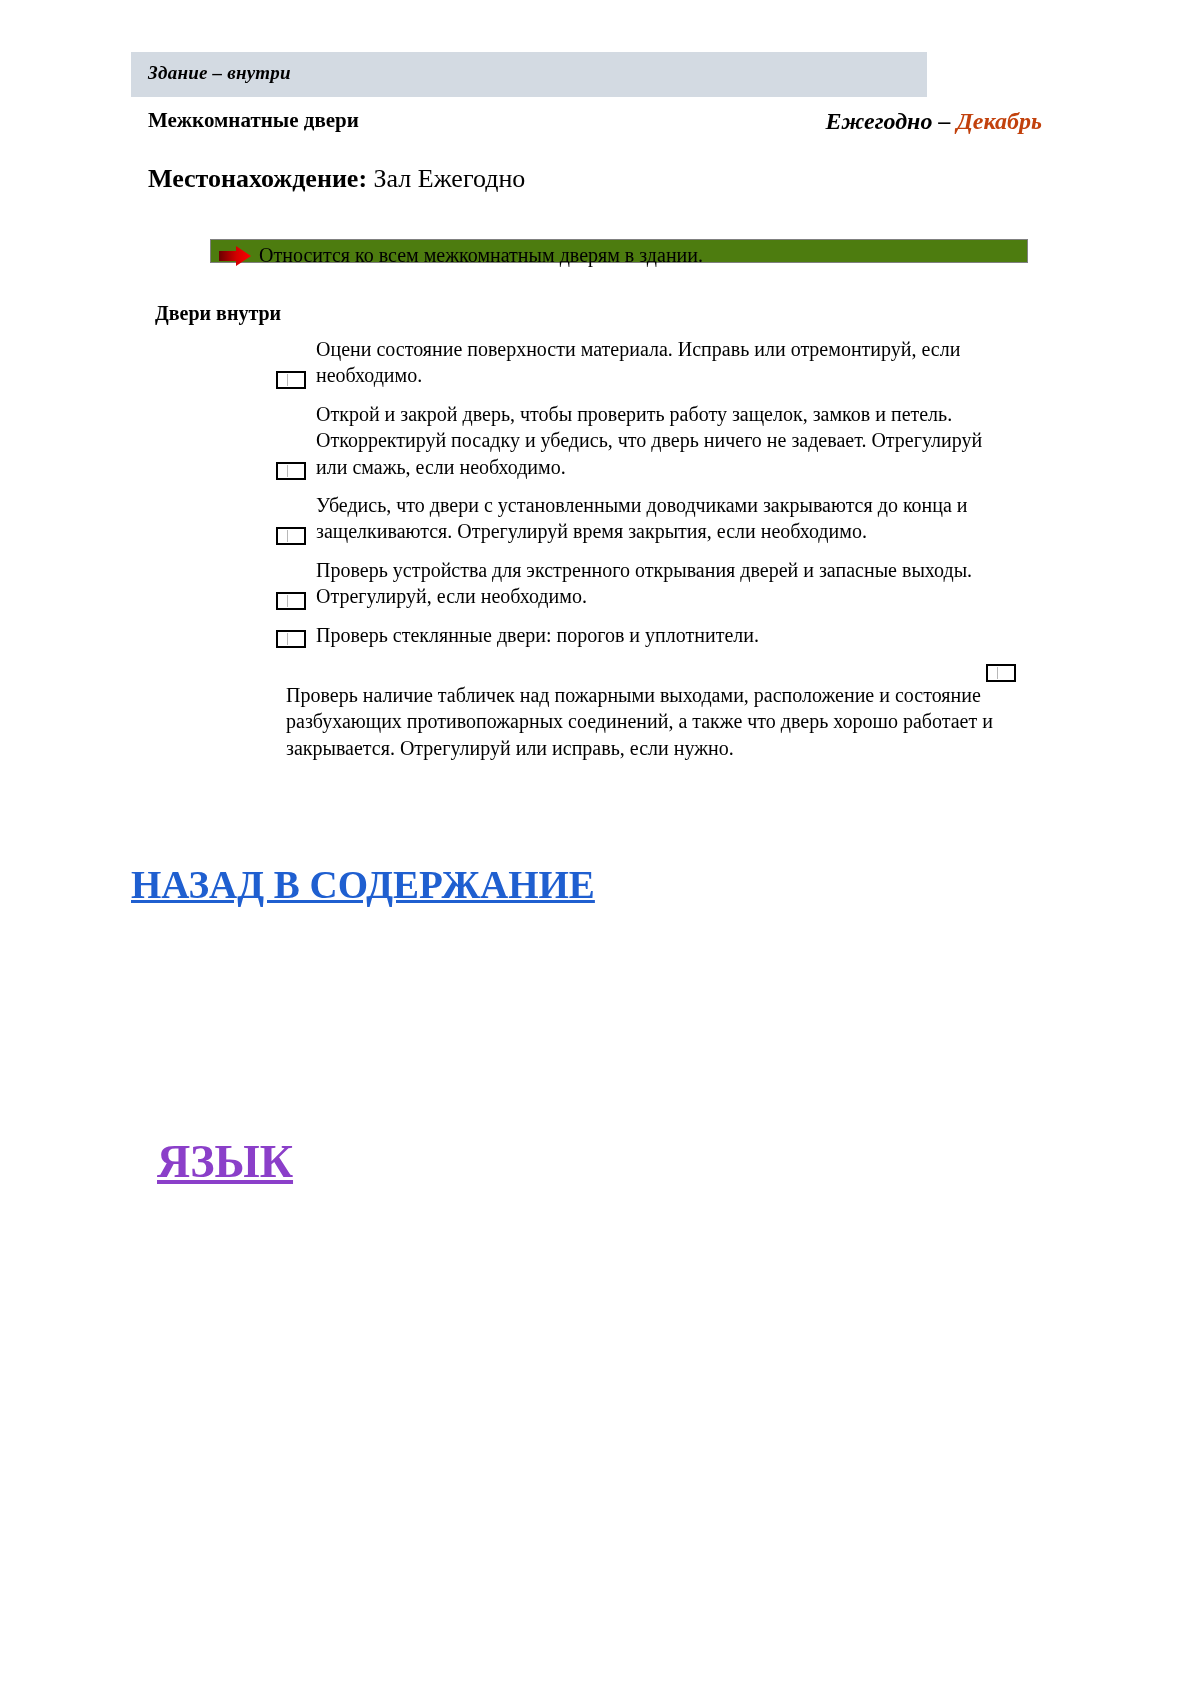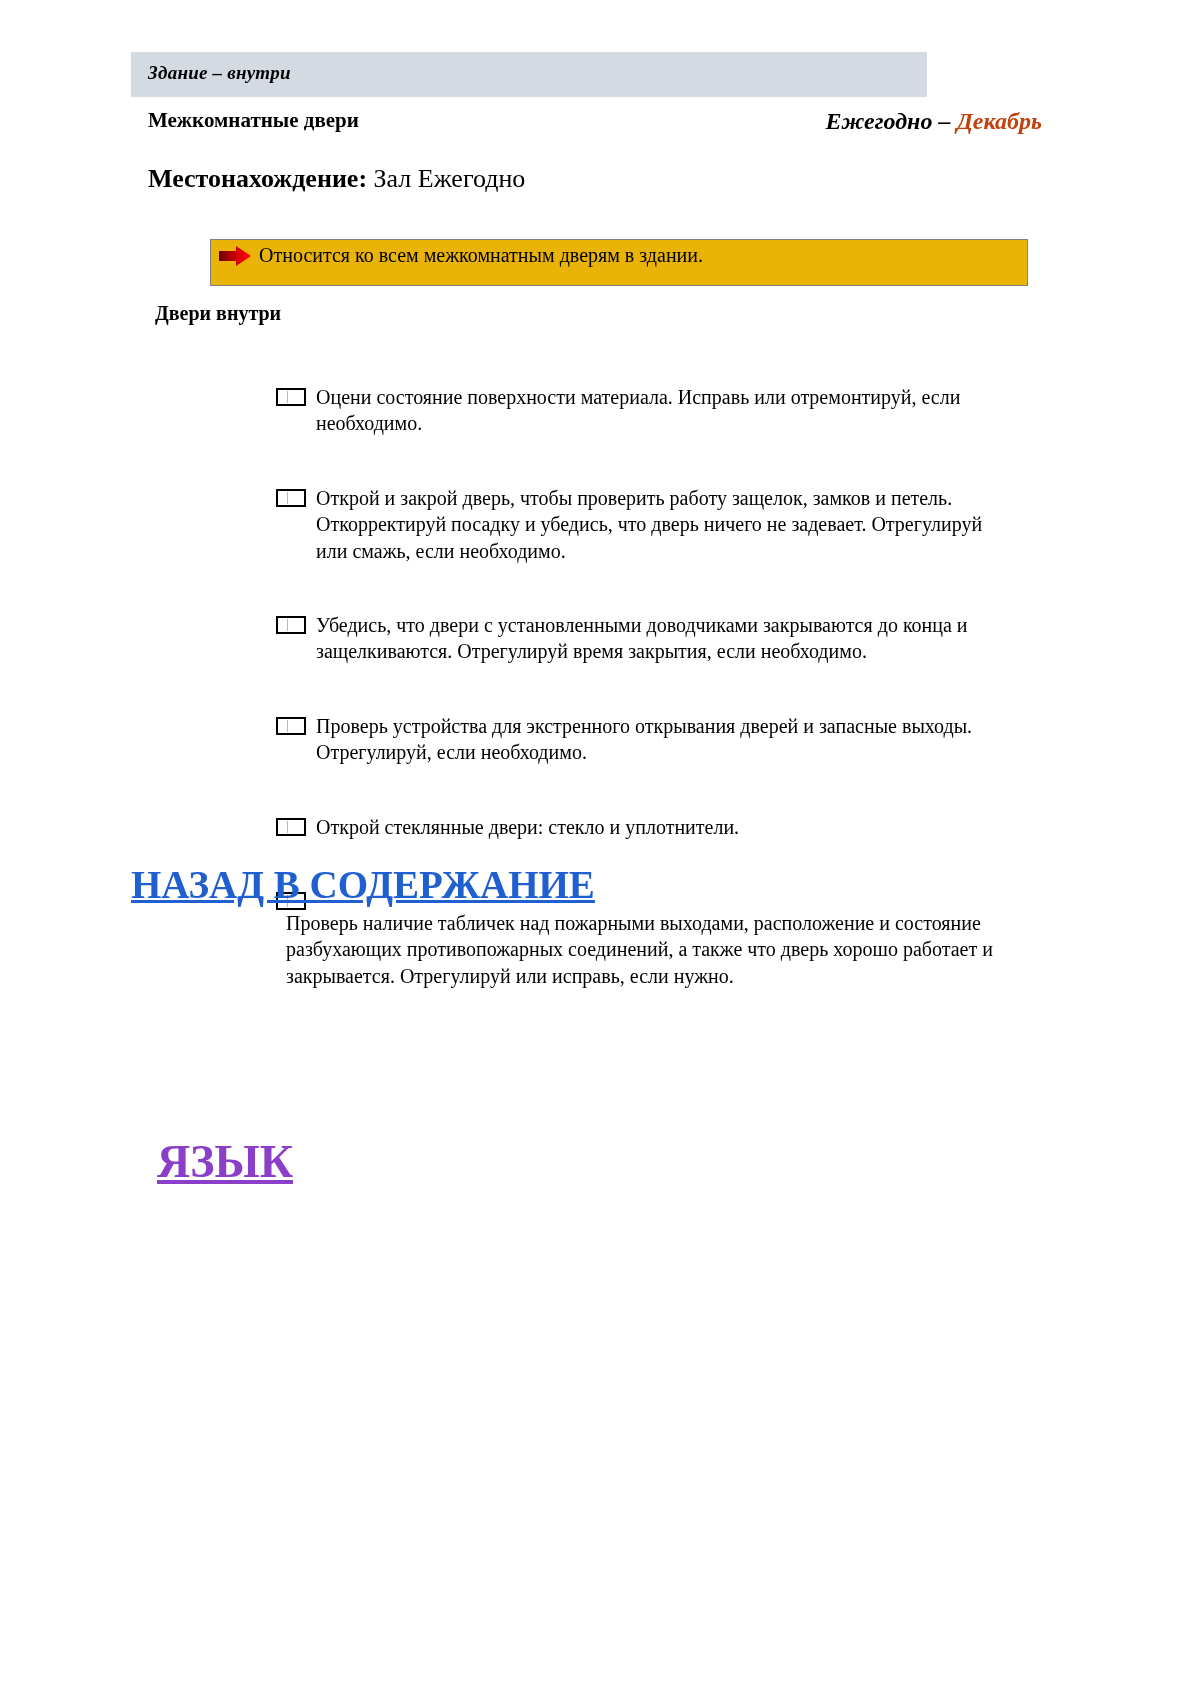--- a/index.html
+++ b/index.html
@@ -80,24 +80,24 @@
   .location-value {
     font-weight: normal;
   }
 
   
   .note-box {
     position: absolute;
     left: 210px;
     top: 239px;
     width: 818px;
-    height: 47px;
+    height: 24px;
     border: 1px solid #808080;
     box-sizing: border-box;
-    background: #eab308;
+    background: #4d7c0f;
   }
   .note-arrow {
     position: absolute;
     left: 8px;
     top: 6px;
     width: 32px;
     height: 20px;
   }
   .note-text {
     position: absolute;
@@ -118,23 +118,22 @@
   }
 
   .checklist {
     position: absolute;
     left: 276px;
     top: 336px;
     width: 740px;
   }
   .check-item {
     display: flex;
-    align-items: flex-start;
+    align-items: flex-end;
     margin-bottom: 12px;
-    margin-top: 48px;
   }
   .check-item:last-child { margin-bottom: 0; flex-direction: column; }
 
   .checkbox {
     flex: 0 0 auto;
     width: 30px;
     height: 18px;
     border: 2px solid #000000;
     box-sizing: border-box;
     background: #ffffff;
@@ -240,21 +239,21 @@
     </div>
 
 
     <div class="check-item">
       <div class="checkbox"></div>
       <div class="check-label">Проверь устройства для экстренного открывания дверей и запасные выходы. Отрегулируй, если необходимо.</div>
     </div>
 
     <div class="check-item">
       <div class="checkbox"></div>
-      <div class="check-label">Открой стеклянные двери: стекло и уплотнители.</div>
+      <div class="check-label">Проверь стеклянные двери: порогов и уплотнители.</div>
     </div>
 
     <div class="check-item">
       <div class="checkbox"></div>
       <div class="check-label">Проверь наличие табличек над пожарными выходами, расположение и состояние разбухающих противопожарных соединений, а также что дверь хорошо работает и закрывается. Отрегулируй или исправь, если нужно.</div>
     </div>
 
   </div>
 
   <div class="back-link-wrap">

